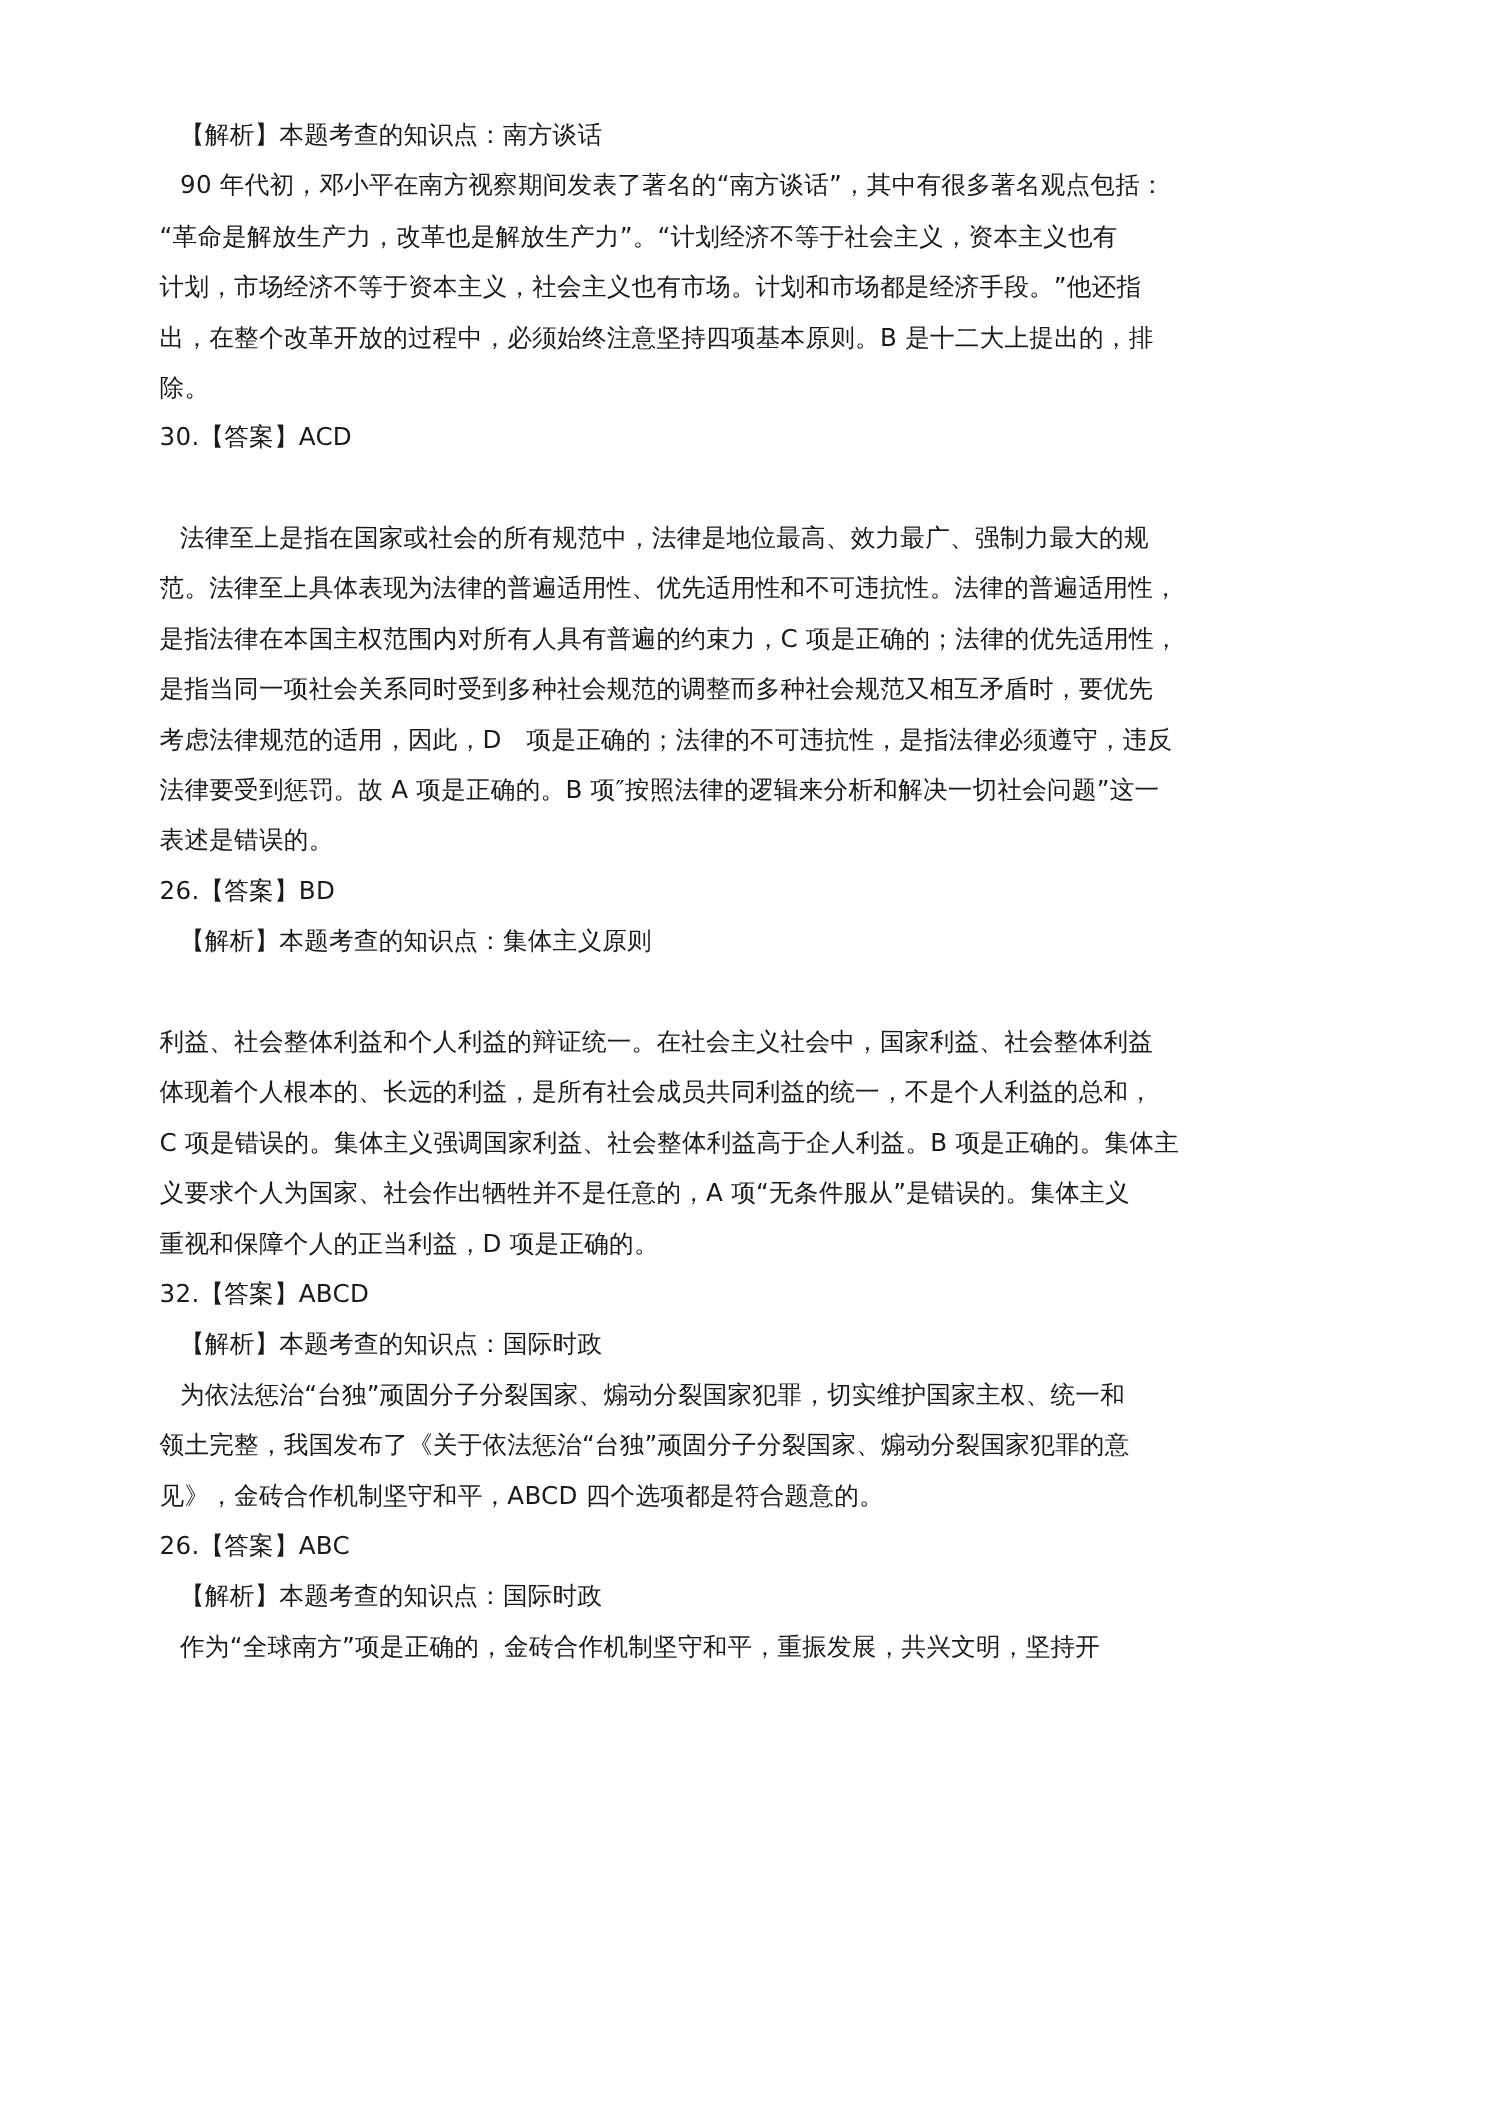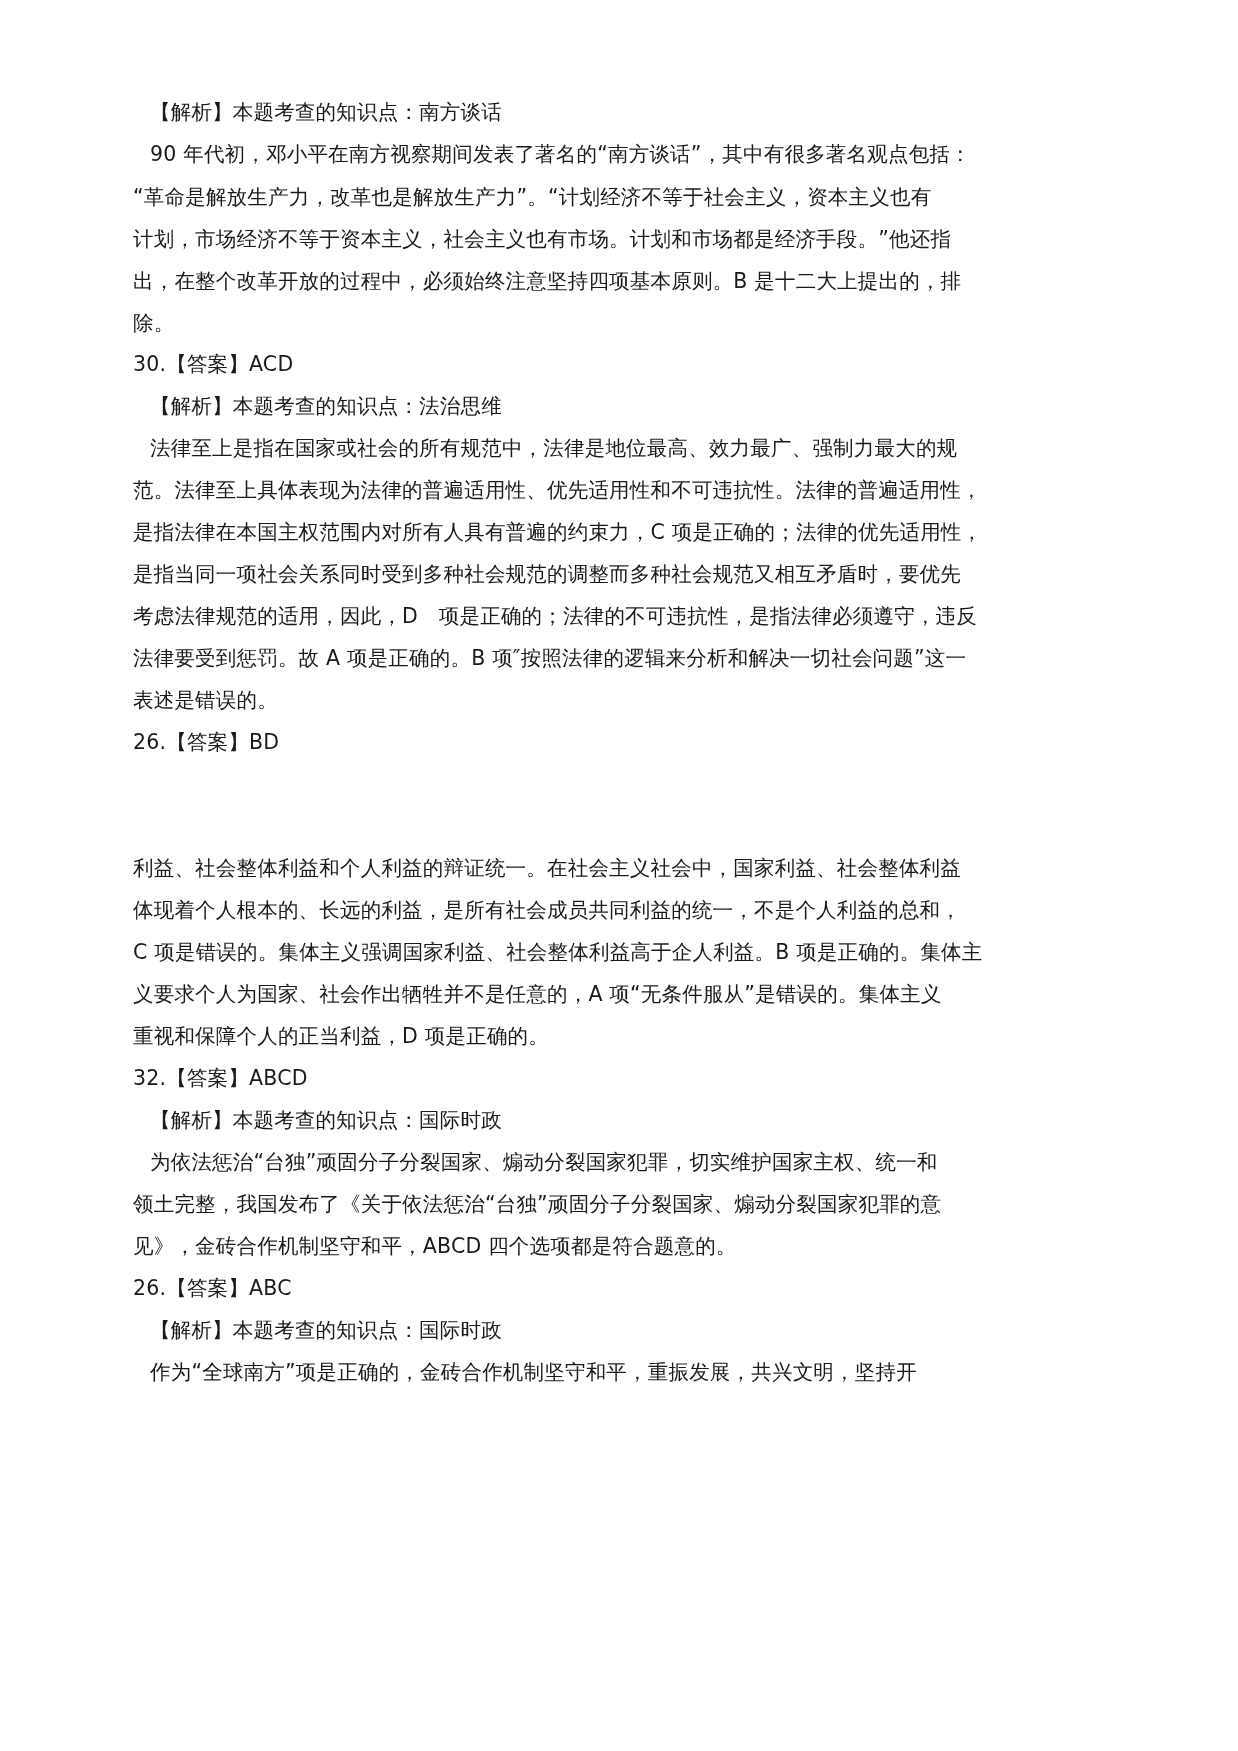--- a/index.html
+++ b/index.html
@@ -16,30 +16,30 @@
 <div class="page">
 
   <div class="line indent" style="top:98px">【解析】本题考查的知识点：南方谈话</div>
   <div class="line para-indent" style="top:140px">90 年代初，邓小平在南方视察期间发表了著名的“南方谈话”，其中有很多著名观点包括：</div>
   <div class="line" style="top:183px">“革命是解放生产力，改革也是解放生产力”。“计划经济不等于社会主义，资本主义也有</div>
   <div class="line" style="top:267px">出，在整个改革开放的过程中，必须始终注意坚持四项基本原则。B 是十二大上提出的，排</div>
   <div class="line" style="top:225px">计划，市场经济不等于资本主义，社会主义也有市场。计划和市场都是经济手段。”他还指</div>
   <div class="line" style="top:309px">除。</div>
 
   <div class="line" style="top:350px">30.【答案】ACD</div>
-  <div class="line indent" style="top:392px">【解析】本题考查的知识点：法治思维</div>
   <div class="line para-indent" style="top:434px">法律至上是指在国家或社会的所有规范中，法律是地位最高、效力最广、强制力最大的规</div>
   <div class="line" style="top:476px">范。法律至上具体表现为法律的普遍适用性、优先适用性和不可违抗性。法律的普遍适用性，</div>
   <div class="line" style="top:518px">是指法律在本国主权范围内对所有人具有普遍的约束力，C 项是正确的；法律的优先适用性，</div>
   <div class="line" style="top:560px">是指当同一项社会关系同时受到多种社会规范的调整而多种社会规范又相互矛盾时，要优先</div>
   <div class="line" style="top:602px">考虑法律规范的适用，因此，D　项是正确的；法律的不可违抗性，是指法律必须遵守，违反</div>
   <div class="line" style="top:644px">法律要受到惩罚。故 A 项是正确的。B 项″按照法律的逻辑来分析和解决一切社会问题”这一</div>
   <div class="line" style="top:686px">表述是错误的。</div>
 
   <div class="line" style="top:728px">26.【答案】BD</div>
+  <div class="line indent" style="top:770px">【解析】本题考查的知识点：集体主义原则</div>
   <div class="line" style="top:854px">利益、社会整体利益和个人利益的辩证统一。在社会主义社会中，国家利益、社会整体利益</div>
   <div class="line" style="top:938px">C 项是错误的。集体主义强调国家利益、社会整体利益高于企人利益。B 项是正确的。集体主</div>
   <div class="line" style="top:896px">体现着个人根本的、长远的利益，是所有社会成员共同利益的统一，不是个人利益的总和，</div>
   <div class="line" style="top:980px">义要求个人为国家、社会作出牺牲并不是任意的，A 项“无条件服从”是错误的。集体主义</div>
   <div class="line" style="top:1022px">重视和保障个人的正当利益，D 项是正确的。</div>
 
   <div class="line" style="top:1064px">32.【答案】ABCD</div>
   <div class="line indent" style="top:1106px">【解析】本题考查的知识点：国际时政</div>
   <div class="line para-indent" style="top:1148px">为依法惩治“台独”顽固分子分裂国家、煽动分裂国家犯罪，切实维护国家主权、统一和</div>
   <div class="line" style="top:1190px">领土完整，我国发布了《关于依法惩治“台独”顽固分子分裂国家、煽动分裂国家犯罪的意</div>

